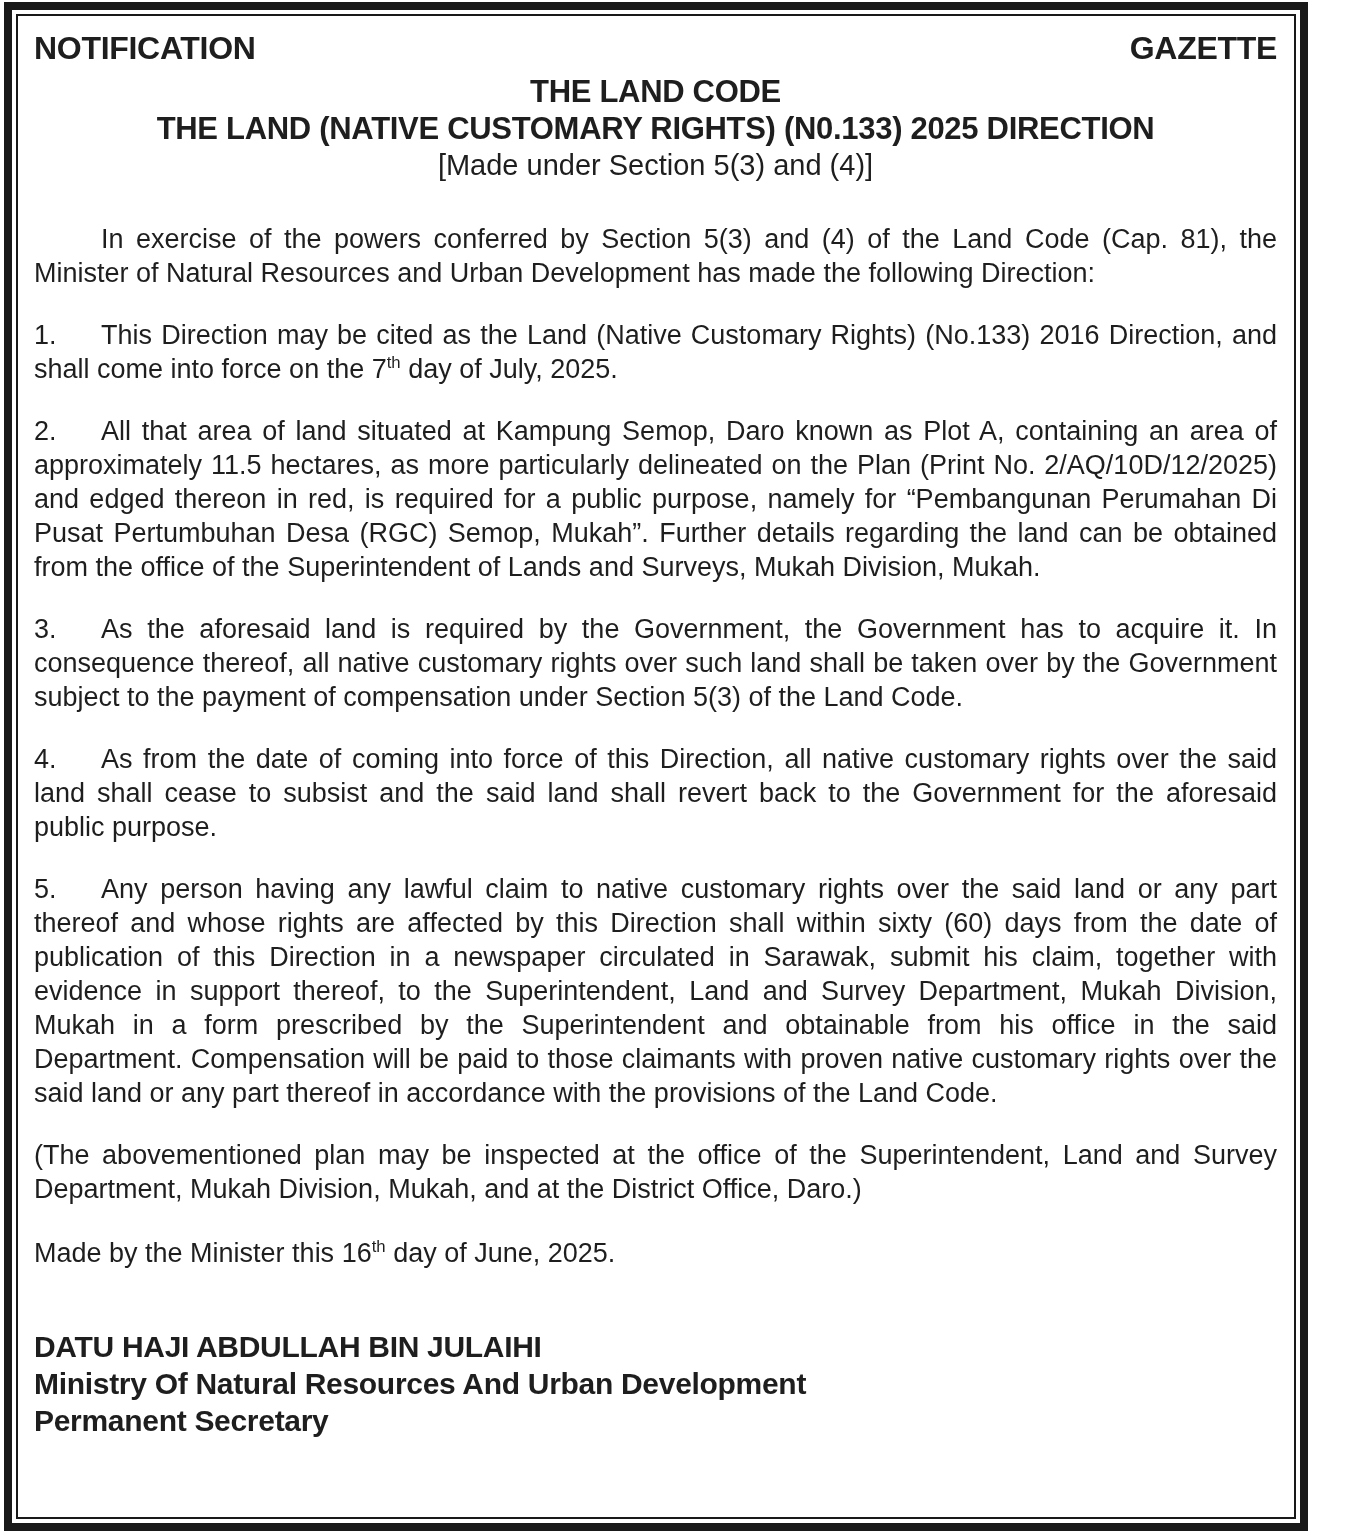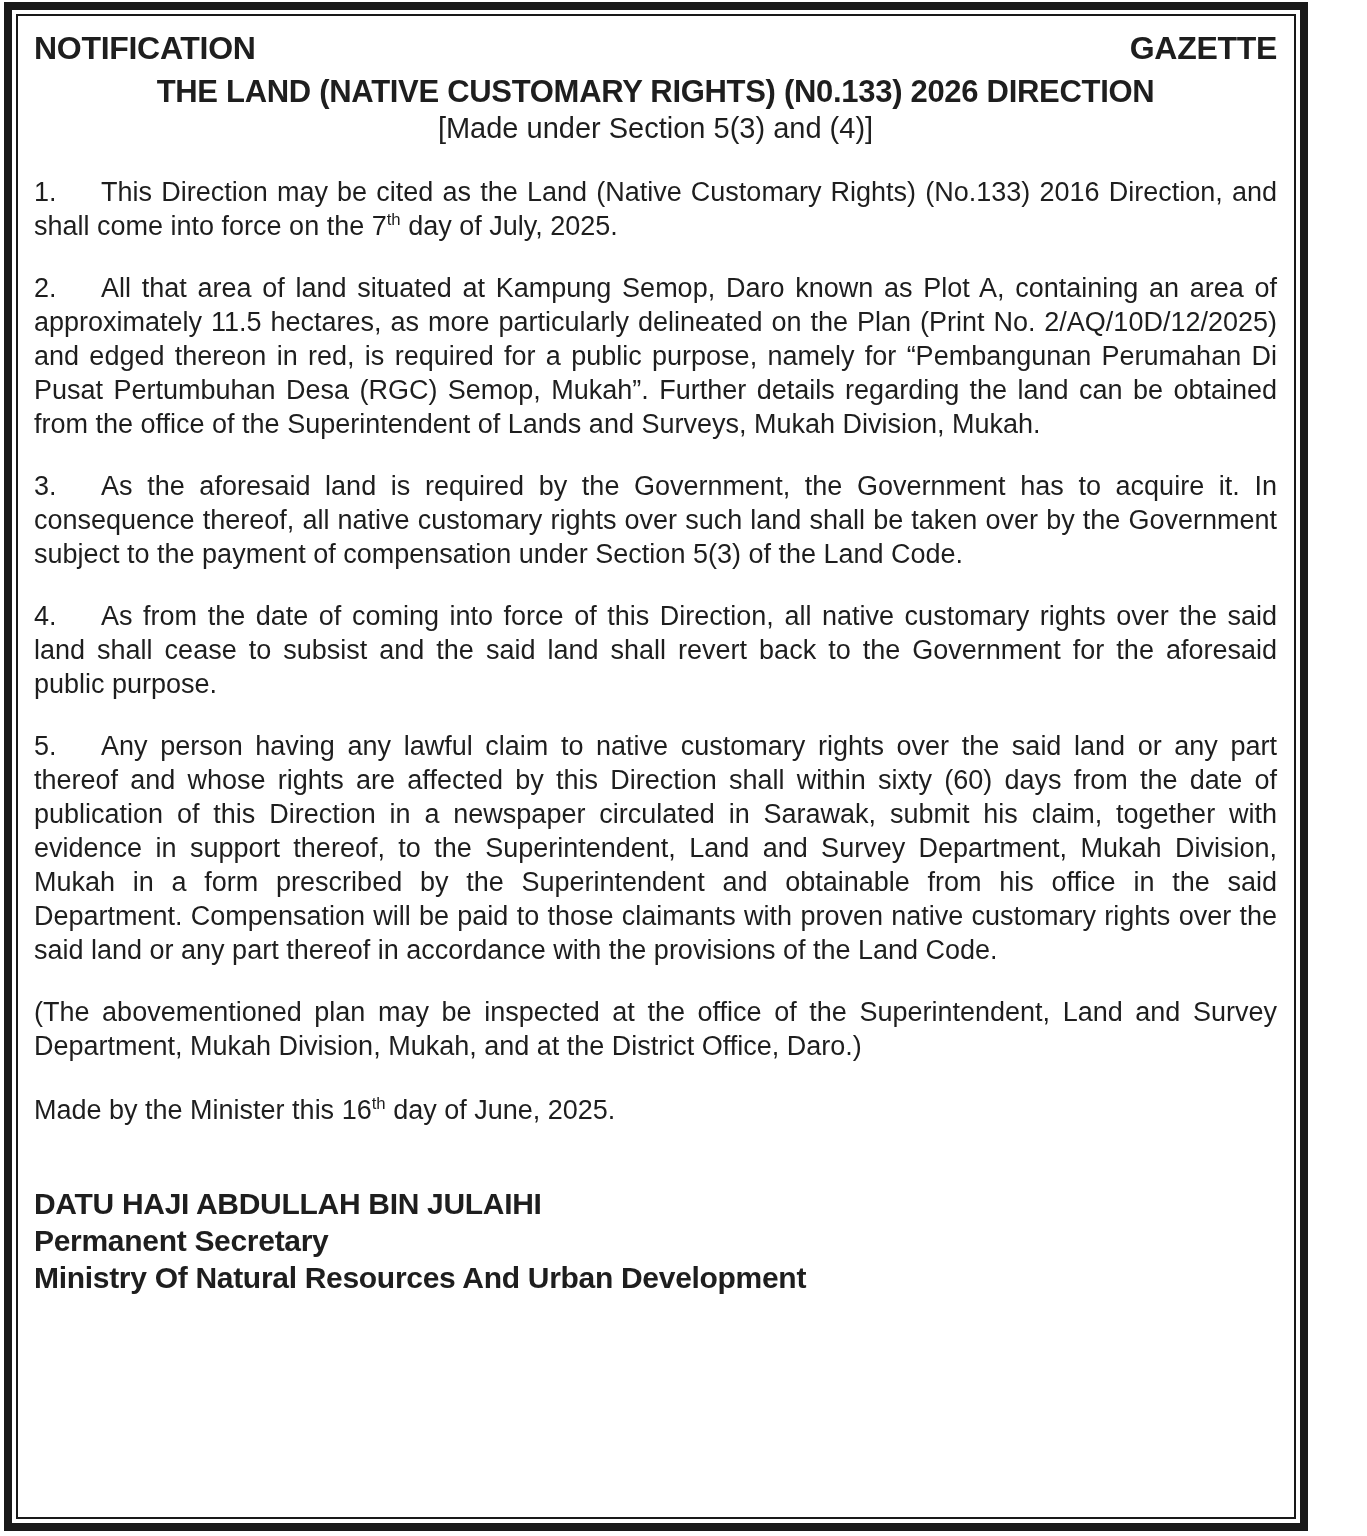--- a/index.html
+++ b/index.html
@@ -94,40 +94,42 @@
 <div class="page">
   <div class="frame">
     <div class="frame-inner">
 
       <div class="doc-header">
         <span>NOTIFICATION</span>
         <span>GAZETTE</span>
       </div>
 
       <div class="titles">
-        <div class="title-sub">THE LAND (NATIVE CUSTOMARY RIGHTS) (N0.133) 2026 DIRECTION</div>
+        <div class="title-main">THE LAND CODE</div>
+        <div class="title-sub">THE LAND (NATIVE CUSTOMARY RIGHTS) (N0.133) 2025 DIRECTION</div>
         <div class="title-provision">[Made under Section 5(3) and (4)]</div>
       </div>
 
+      <p class="body-par intro">In exercise of the powers conferred by Section 5(3) and (4) of the Land Code (Cap. 81), the Minister of Natural Resources and Urban Development has made the following Direction:</p>
 
       <p class="body-par"><span class="num">1.</span><span>This Direction may be cited as the Land (Native Customary Rights) (No.133) 2016 Direction, and shall come into force on the 7</span><sup>th</sup><span> day of July, 2025.</span></p>
 
       <p class="body-par"><span class="num">2.</span><span>All that area of land situated at Kampung Semop, Daro known as Plot A, containing an area of approximately 11.5 hectares, as more particularly delineated on the Plan (Print No. 2/AQ/10D/12/2025) and edged thereon in red, is required for a public purpose, namely for “Pembangunan Perumahan Di Pusat Pertumbuhan Desa (RGC) Semop, Mukah”. Further details regarding the land can be obtained from the office of the Superintendent of Lands and Surveys, Mukah Division, Mukah.</span></p>
 
       <p class="body-par"><span class="num">3.</span><span>As the aforesaid land is required by the Government, the Government has to acquire it. In consequence thereof, all native customary rights over such land shall be taken over by the Government subject to the payment of compensation under Section 5(3) of the Land Code.</span></p>
 
       <p class="body-par"><span class="num">4.</span><span>As from the date of coming into force of this Direction, all native customary rights over the said land shall cease to subsist and the said land shall revert back to the Government for the aforesaid public purpose.</span></p>
 
       <p class="body-par"><span class="num">5.</span><span>Any person having any lawful claim to native customary rights over the said land or any part thereof and whose rights are affected by this Direction shall within sixty (60) days from the date of publication of this Direction in a newspaper circulated in Sarawak, submit his claim, together with evidence in support thereof, to the Superintendent, Land and Survey Department, Mukah Division, Mukah in a form prescribed by the Superintendent and obtainable from his office in the said Department. Compensation will be paid to those claimants with proven native customary rights over the said land or any part thereof in accordance with the provisions of the Land Code.</span></p>
 
       <p class="body-par">(The abovementioned plan may be inspected at the office of the Superintendent, Land and Survey Department, Mukah Division, Mukah, and at the District Office, Daro.)</p>
 
       <p class="made-by"><span>Made by the Minister this 16</span><sup>th</sup><span> day of June, 2025.</span></p>
 
       <div class="signature">
         <div>DATU HAJI ABDULLAH BIN JULAIHI</div>
+        <div>Ministry Of Natural Resources And Urban Development</div>
         <div>Permanent Secretary</div>
-        <div>Ministry Of Natural Resources And Urban Development</div>
       </div>
 
     </div>
   </div>
 </div>
 
 </body></html>

